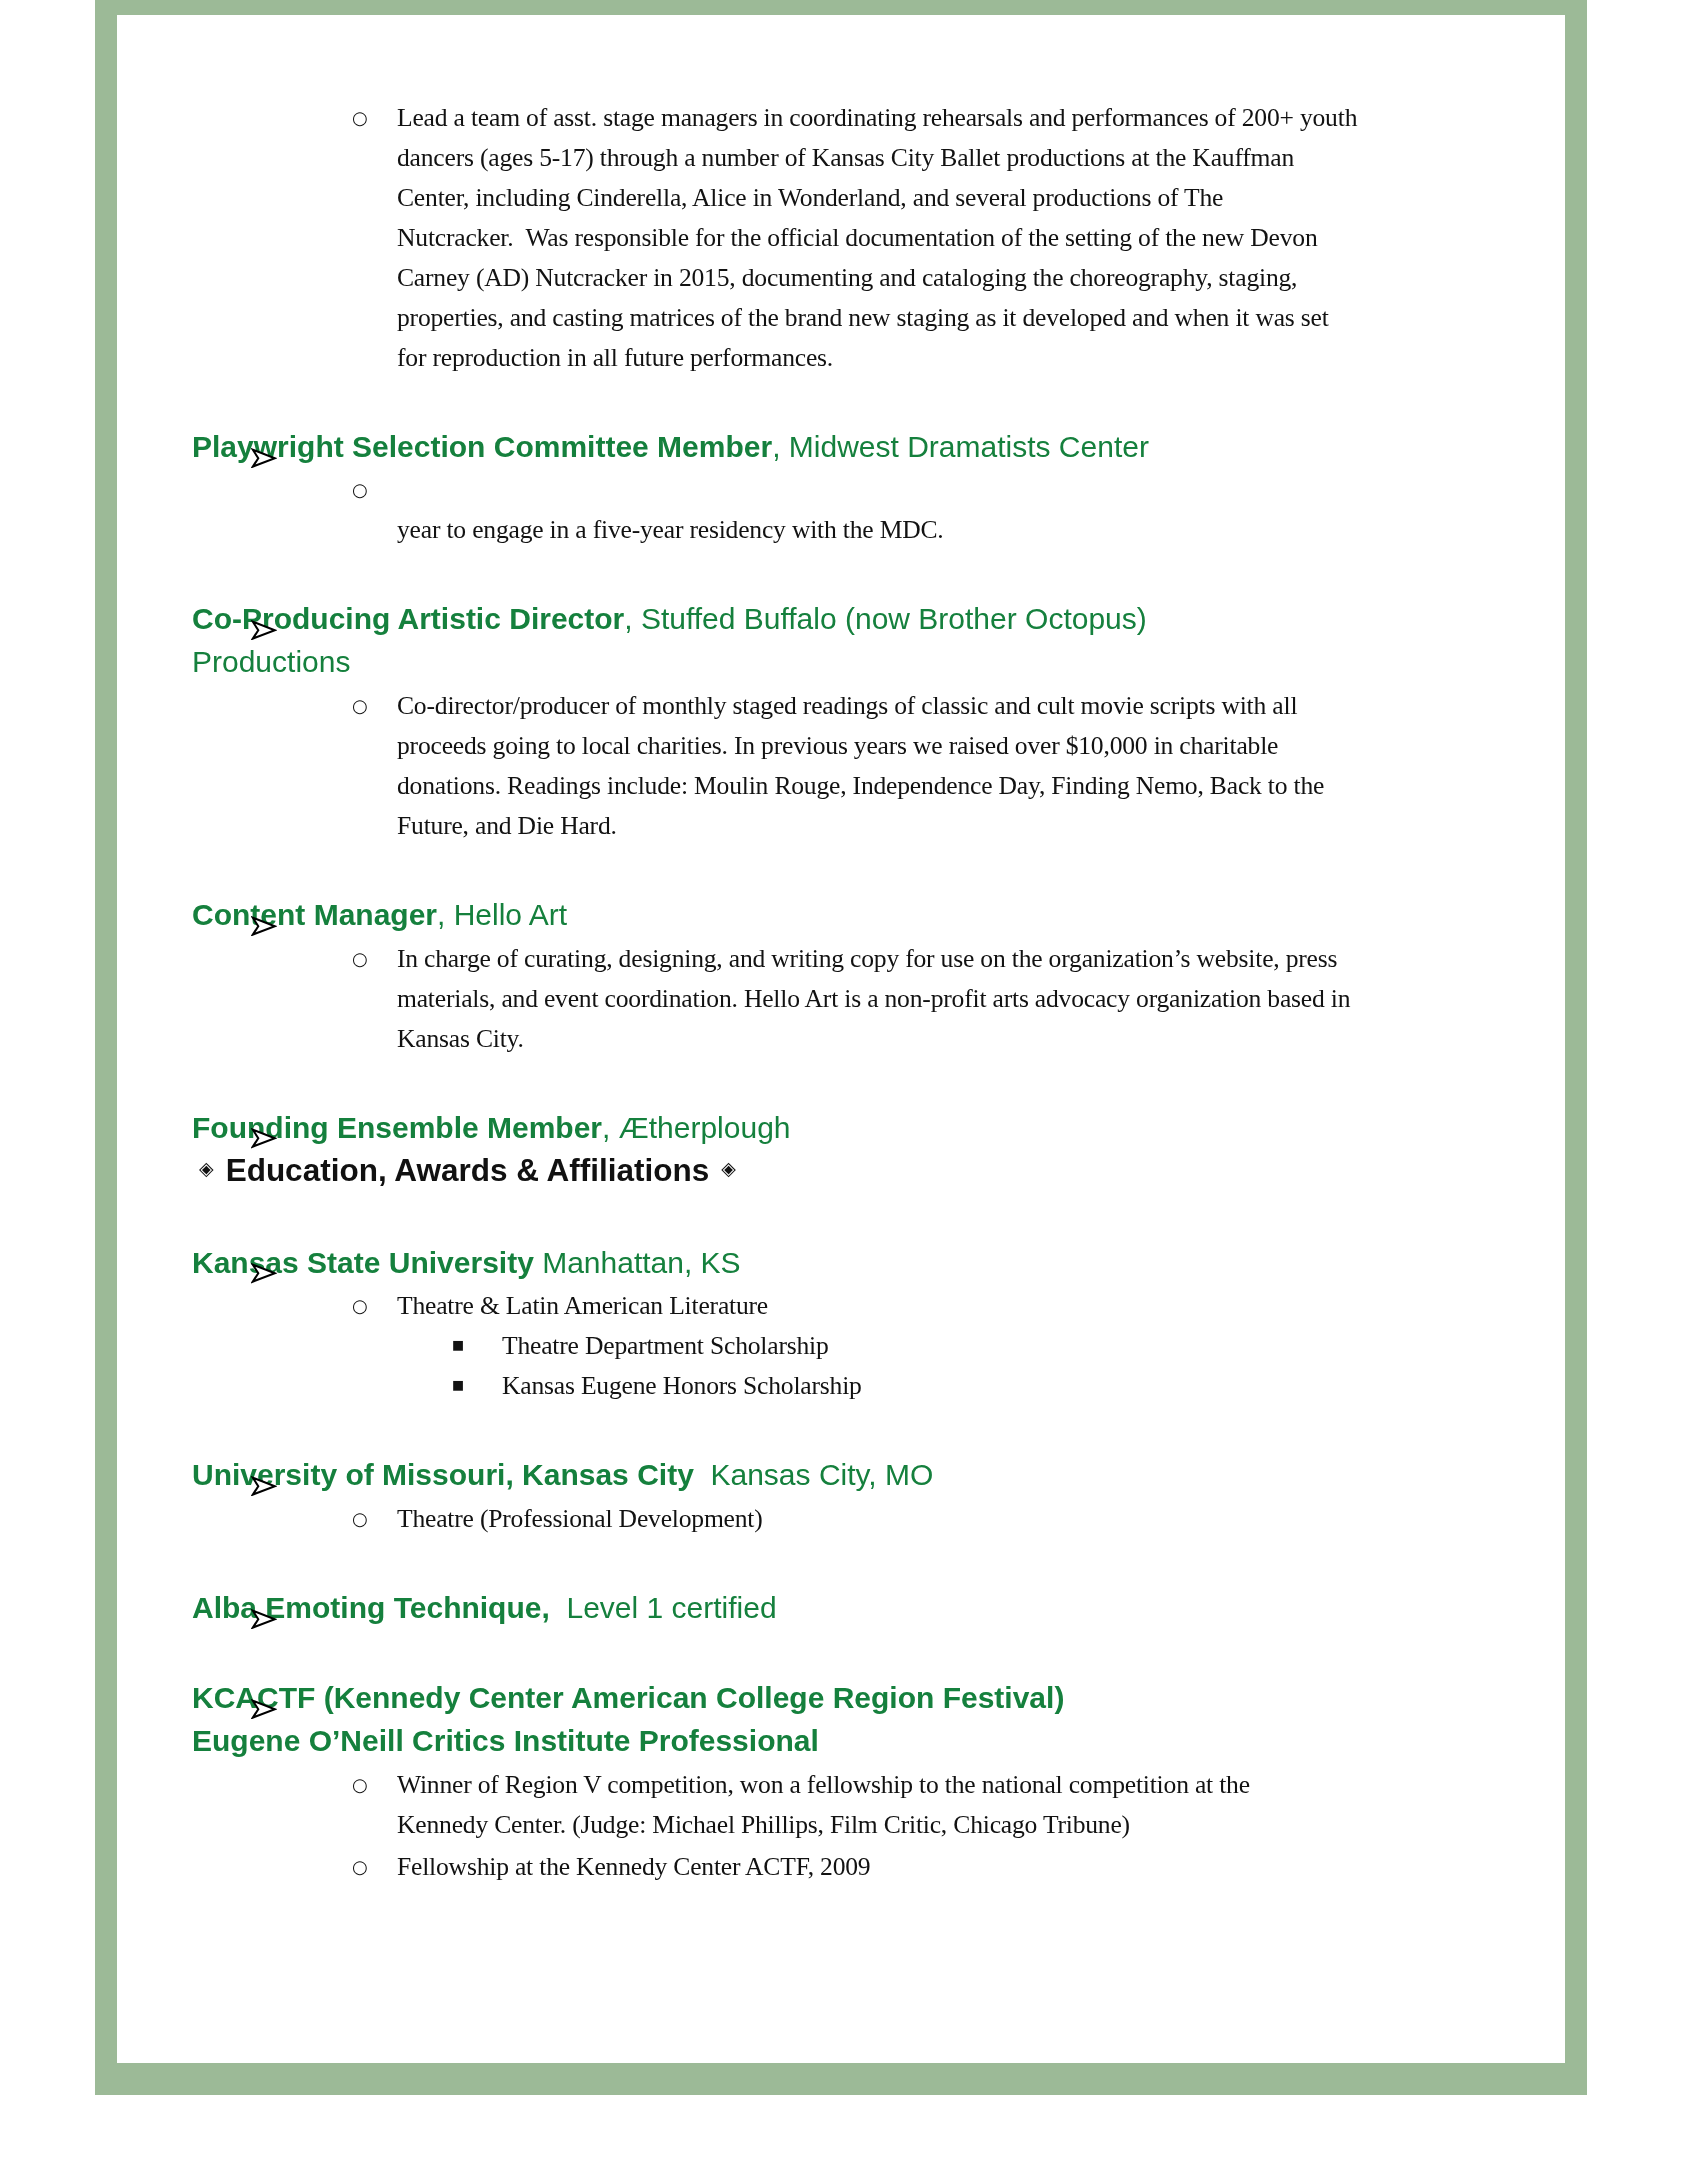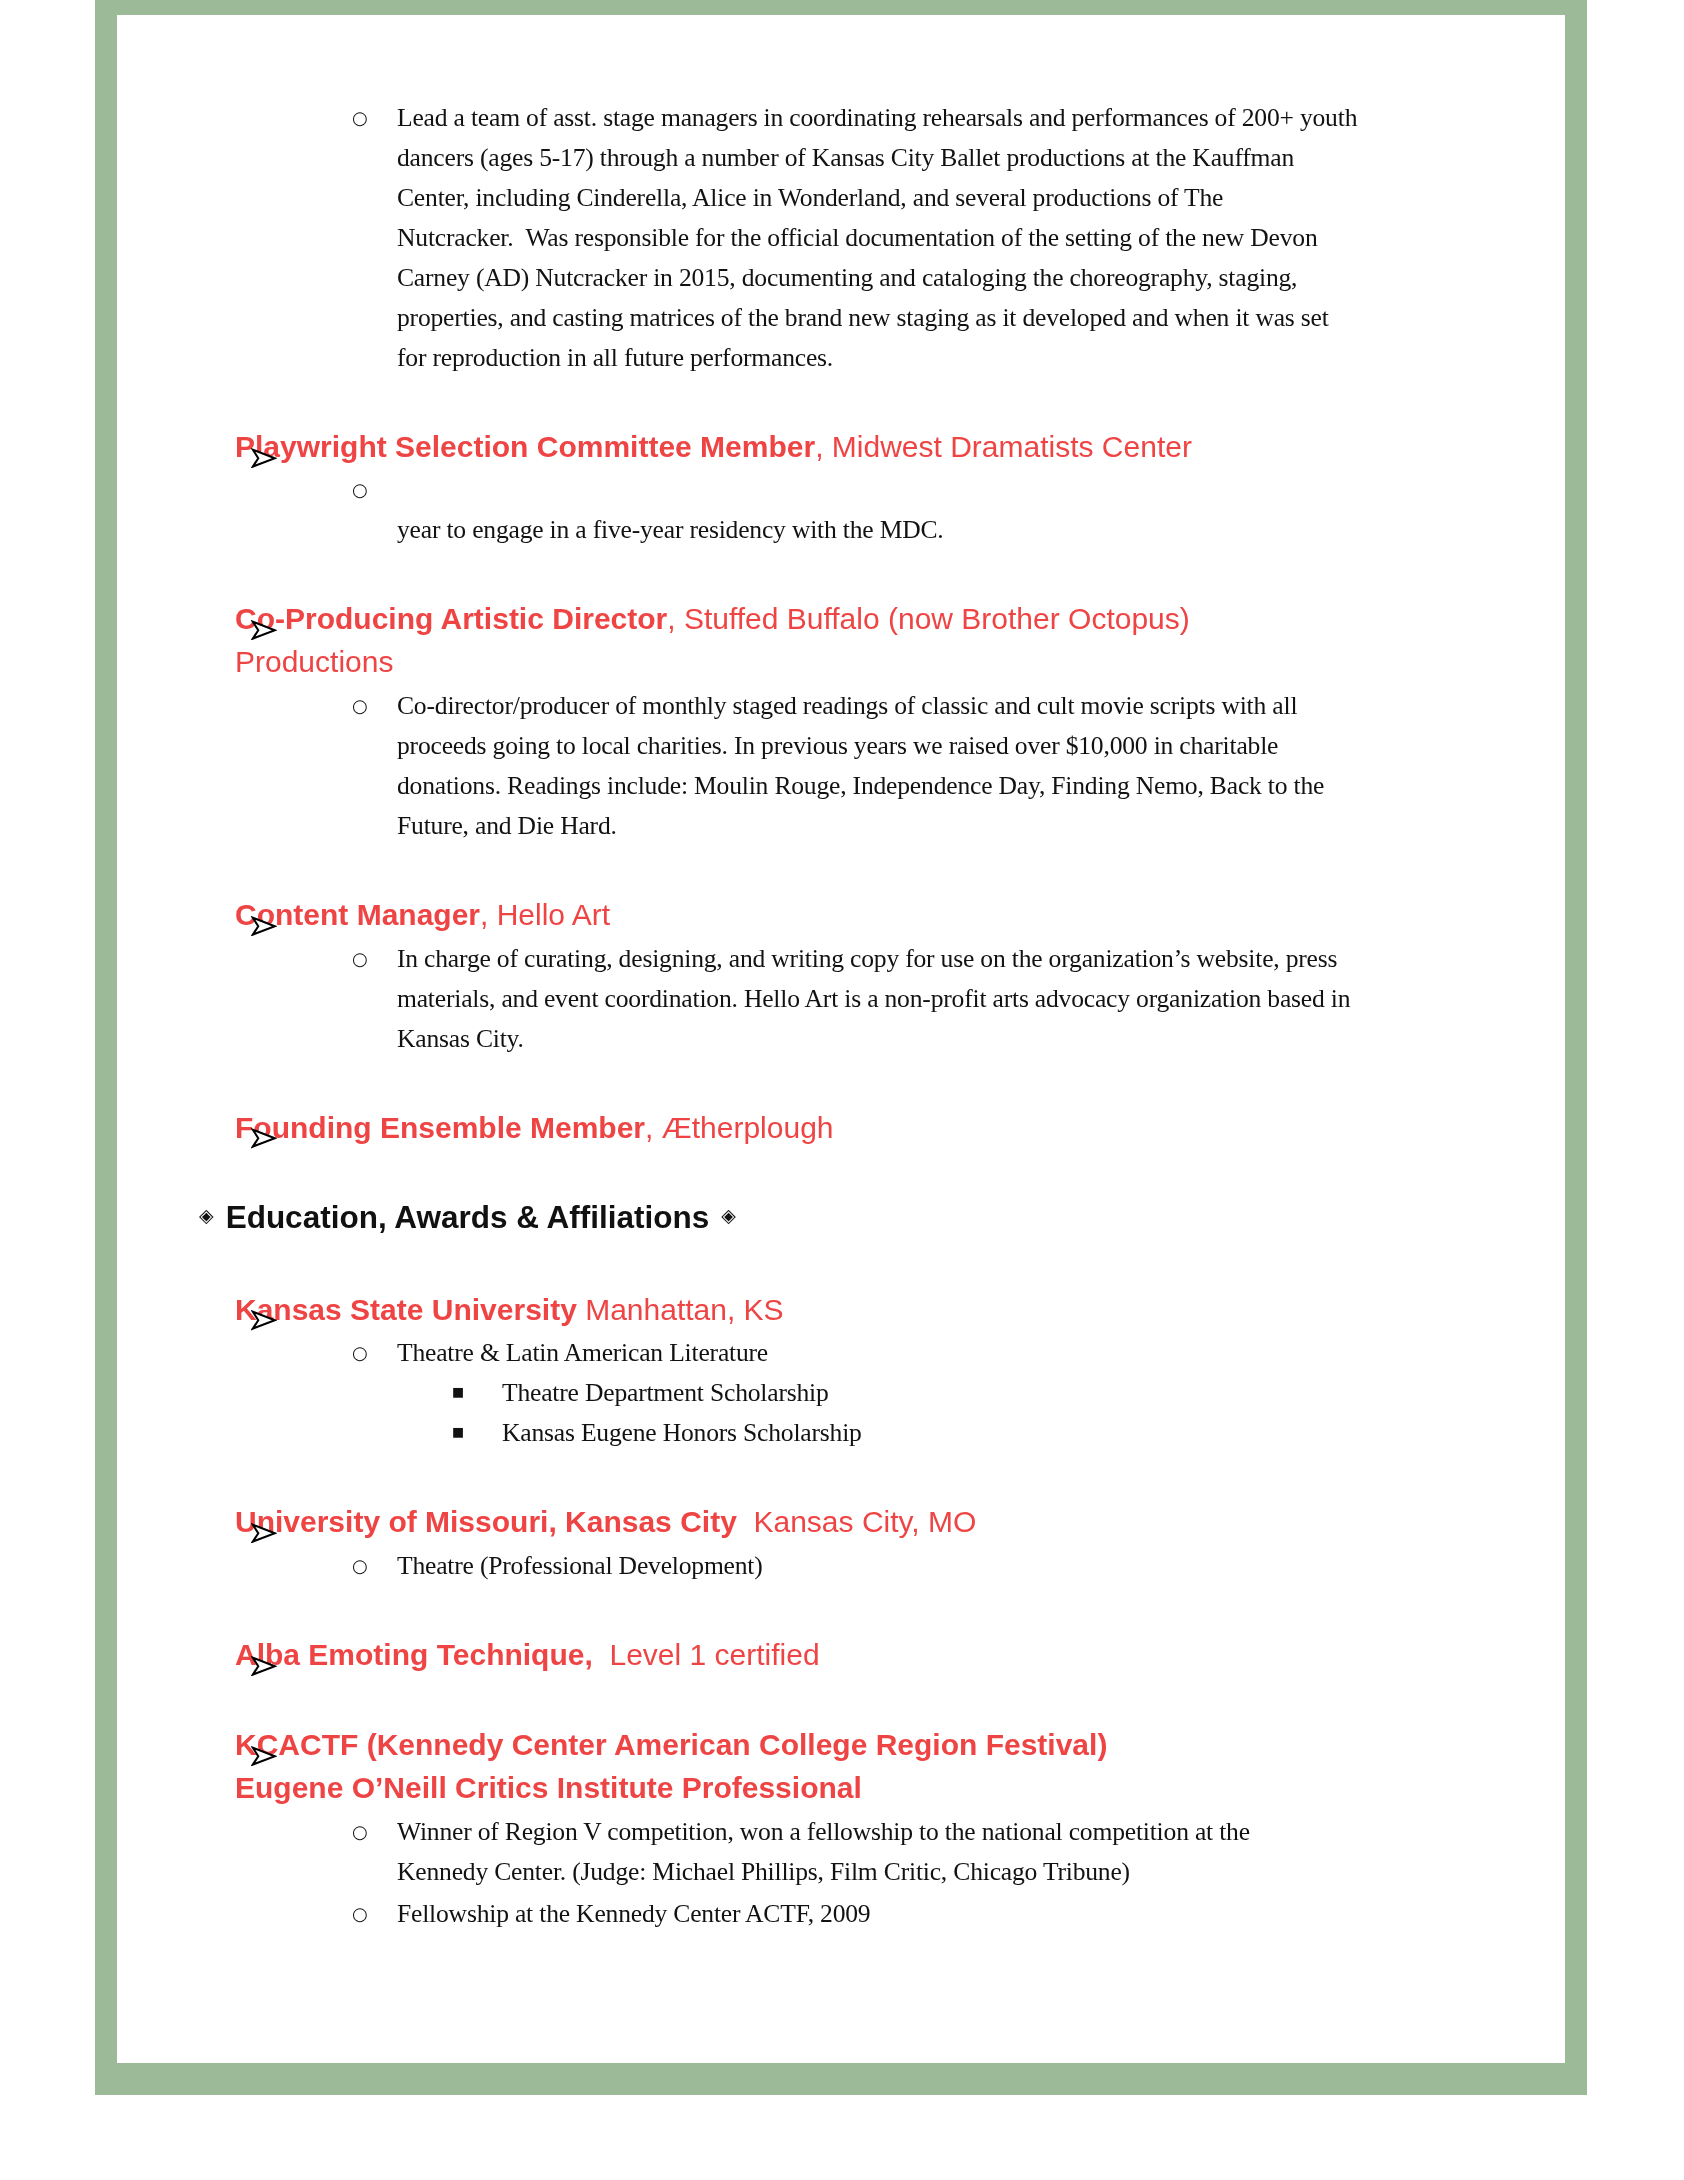--- a/index.html
+++ b/index.html
@@ -27,29 +27,29 @@
   .li3{padding-left:385px;margin-top:0;}
   .li2 .marker,.li3 .marker{
     position:absolute;font-family:"DejaVu Sans",sans-serif;letter-spacing:0;
   }
   .li2 .marker{left:235px;top:0;font-size:18px;line-height:39px;}
   .li3 .marker{left:335px;top:0;font-size:12.8px;line-height:38px;}
 
   
   .h3{
     font-size:30px;line-height:43px;font-weight:700;
-    padding-left:118px;padding-right:34px;margin-top:47px;color:#ef4444;
+    padding-left:75px;padding-right:34px;margin-top:47px;color:#15803d;
   }
   .h3 .rg{font-weight:400;}
   .h3 .marker{position:absolute;left:134px;top:11px;width:25.6px;height:20.4px;}
 
   
   .h2{
     font-size:31.5px;line-height:43px;font-weight:700;
-    padding-left:82px;margin-top:47px;color:#111;
+    padding-left:82px;color:#111;
   }
   .h2 .orn{
     font-family:"DejaVu Sans",sans-serif;font-weight:400;
     font-size:19px;vertical-align:middle;position:relative;top:-4.3px;
   }
   .h2 .orn.left{margin-right:12px;}
   .h2 .orn.right{margin-left:12px;}
 
   .it{}
   .bd{font-weight:700;}

